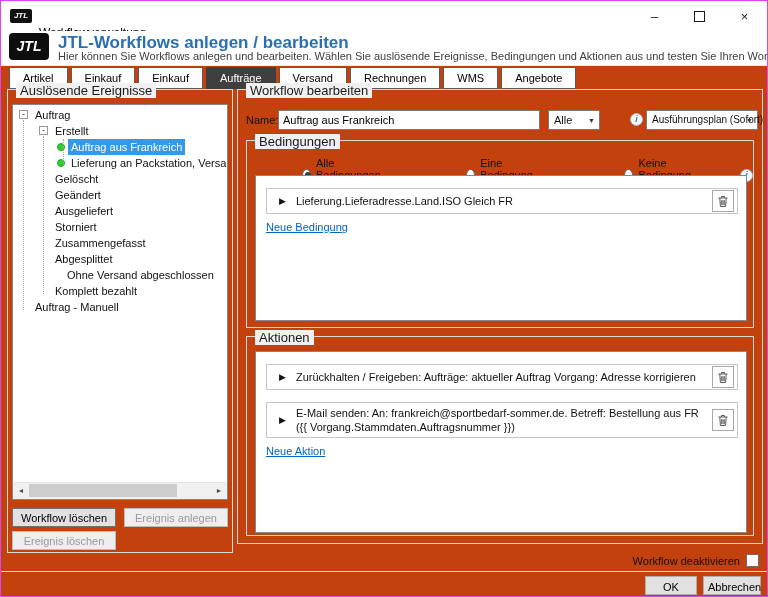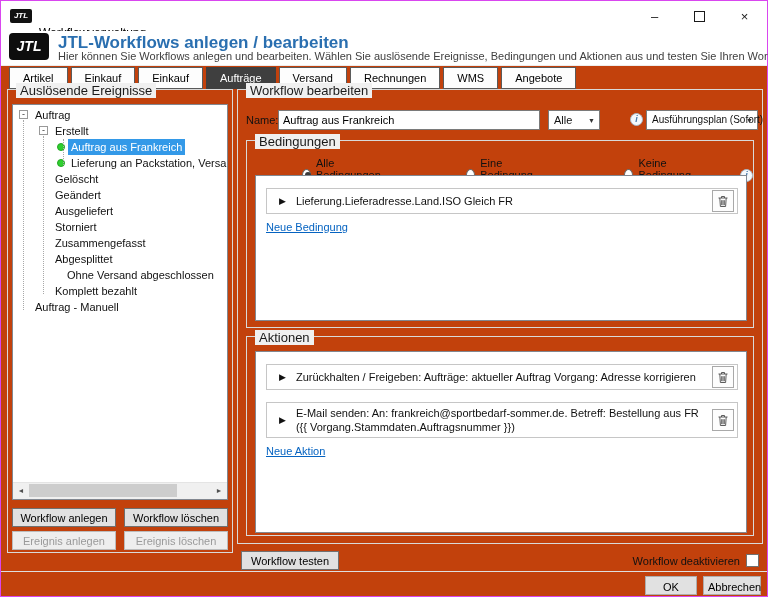--- a/index.html
+++ b/index.html
@@ -237,21 +237,20 @@
       <div class="tree-vline" style="left:30px; top:31px; height:158px;"></div>
       <div class="tree-vline" style="left:50px; top:34px; height:26px;"></div>
       <div class="hscroll">
         <span class="sb-arrow left">◄</span>
         <span class="sb-thumb"></span>
         <span class="sb-arrow right">►</span>
       </div>
     </div>
 
     <div class="events-buttons">
-        <button class="wf-btn">Workflow anlegen</button>
         <button class="wf-btn">Workflow löschen</button>
         <button class="wf-btn disabled" disabled="">Ereignis anlegen</button>
         <button class="wf-btn disabled" disabled="">Ereignis löschen</button>
       </div>
   </div>
 
   <div class="groupbox panel-workflow">
     <span class="gb-title">Workflow bearbeiten</span>
 
     <span class="name-label">Name:</span>
@@ -314,21 +313,20 @@
             <button class="trash-btn">
               <svg width="12" height="13" viewBox="0 0 12 13">
                 <path d="M1.5 3h9M4.5 3V1.5h3V3M2.8 3l.6 8.5h5.2l.6-8.5M4.7 5.2v5M6 5.2v5M7.3 5.2v5" stroke="#4a4a4a" stroke-width="0.9" fill="none"></path>
               </svg>
             </button>
           </div><a class="add-link">Neue Aktion</a>
       </div>
     </div>
   </div>
 
-  <button class="test-btn">Workflow testen</button>
   <span class="deactivate">
     <span>Workflow deaktivieren</span>
     <span class="checkbox"></span>
   </span>
 
   <div class="bottom-divider"></div>
   <button class="dlg-btn btn-ok">OK</button>
   <button class="dlg-btn btn-cancel">Abbrechen</button>
 
 </div>

